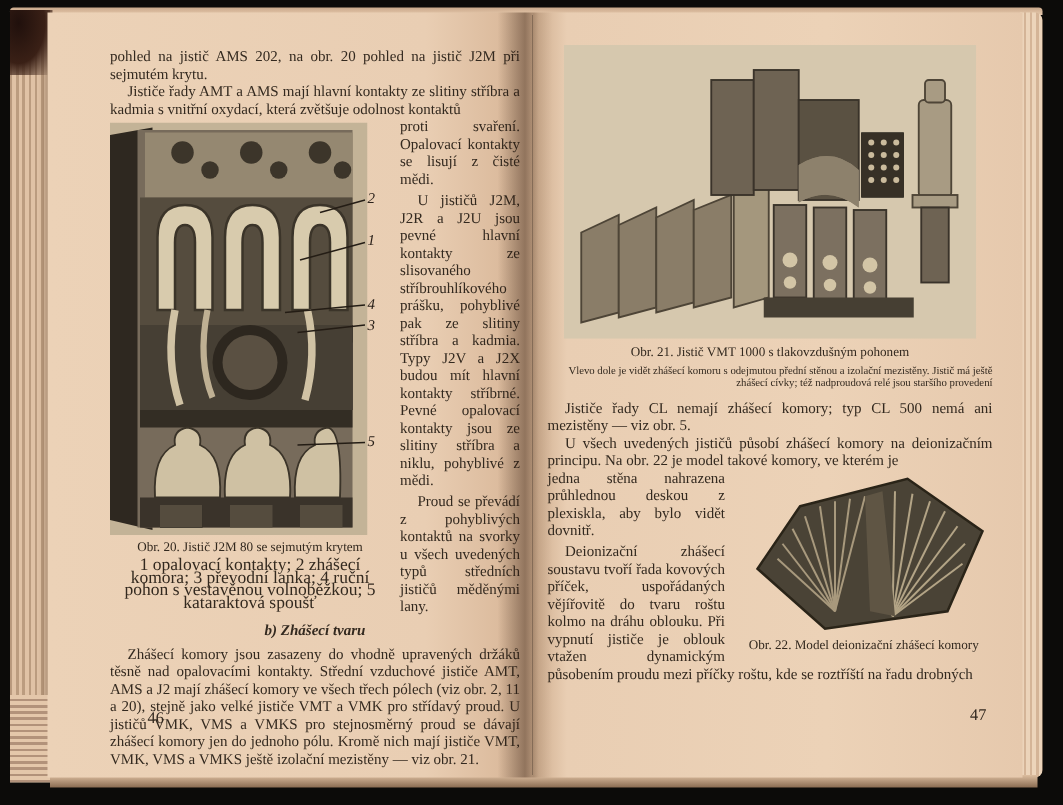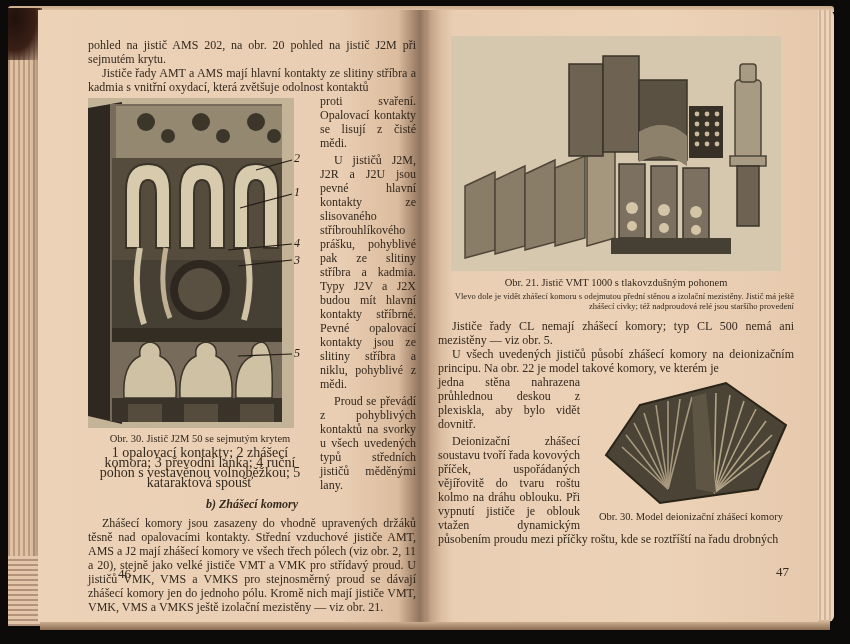--- a/index.html
+++ b/index.html
@@ -125,28 +125,28 @@
             <line x1="150" y1="168" x2="204" y2="162"></line>
             <line x1="150" y1="258" x2="204" y2="256"></line>
           </g>
         </svg>
         <span class="callout" style="top:54px">2</span>
         <span class="callout" style="top:88px">1</span>
         <span class="callout" style="top:139px">4</span>
         <span class="callout" style="top:156px">3</span>
         <span class="callout" style="top:249px">5</span>
       </div>
-      <figcaption class="figcap">Obr. 30. Jistič J2M 50 se sejmutým krytem</figcaption>
+      <figcaption class="figcap">Obr. 20. Jistič J2M 80 se sejmutým krytem</figcaption>
       <div class="figlegend">1 opalovací kontakty; 2 zhášecí komora; 3 převodní lanka; 4 ruční pohon s vestavěnou volnoběžkou; 5 kataraktová spoušť</div>
     </figure>
 
     <p>proti svaření. Opalovací kontakty se lisují z čisté mědi.</p>
     <p class="indent spacer-par">U jističů J2M, J2R a J2U jsou pevné hlavní kontakty ze slisovaného stříbrouhlíkového prášku, pohyblivé pak ze slitiny stříbra a kadmia. Typy J2V a J2X budou mít hlavní kontakty stříbrné. Pevné opalovací kontakty jsou ze slitiny stříbra a niklu, pohyblivé z mědi.</p>
     <p class="indent spacer-par">Proud se převádí z pohyblivých kontaktů na svorky u všech uvedených typů středních jističů měděnými lany.</p>
-    <p class="heading-b">b) Zhášecí komory</p>
+    <p class="heading-b">b) Zhášecí tvaru</p>
     <p class="indent">Zhášecí komory jsou zasazeny do vhodně upravených držáků těsně nad opalovacími kontakty. Střední vzduchové jističe AMT, AMS a J2 mají zhášecí komory ve všech třech pólech (viz obr. 2, 11 a 20), stejně jako velké jističe VMT a VMK pro střídavý proud. U jističů VMK, VMS a VMKS pro stejnosměrný proud se dávají zhášecí komory jen do jednoho pólu. Kromě nich mají jističe VMT, VMK, VMS a VMKS ještě izolační mezistěny — viz obr. 21.</p>
   </div>
   <div class="pagenum" style="left:52px;top:556px">46</div>
 </div>
 
 <div class="page page-right">
   <div class="flow rp-flow">
 
     <figure class="fig21">
       <svg width="330" height="235" viewBox="0 0 330 235" style="display:block;margin:0 auto">
@@ -235,21 +235,21 @@
           <line x1="120" y1="116" x2="122" y2="16"></line>
           <line x1="120" y1="116" x2="136" y2="18"></line>
           <line x1="120" y1="116" x2="150" y2="24"></line>
           <line x1="120" y1="116" x2="162" y2="32"></line>
           <line x1="120" y1="116" x2="172" y2="44"></line>
           <line x1="120" y1="116" x2="178" y2="58"></line>
           <line x1="120" y1="116" x2="176" y2="74"></line>
         </g>
         <polygon points="98,20 112,16 122,116 102,112" fill="#5f5544"></polygon>
       </svg>
-      <figcaption class="figcap">Obr. 30. Model deionizační zhášecí komory</figcaption>
+      <figcaption class="figcap">Obr. 22. Model deionizační zhášecí komory</figcaption>
     </figure>
 
     <p>jedna stěna nahrazena průhlednou deskou z plexiskla, aby bylo vidět dovnitř.</p>
     <p class="indent spacer-par">Deionizační zhášecí soustavu tvoří řada kovových příček, uspořádaných vějířovitě do tvaru roštu kolmo na dráhu oblouku. Při vypnutí jističe je oblouk vtažen dynamickým působením proudu mezi příčky roštu, kde se roztříští na řadu drobných</p>
   </div>
   <div class="pagenum" style="left:322px;top:554px">47</div>
 </div>
 
 <div class="gutter-shadow"></div>
 

